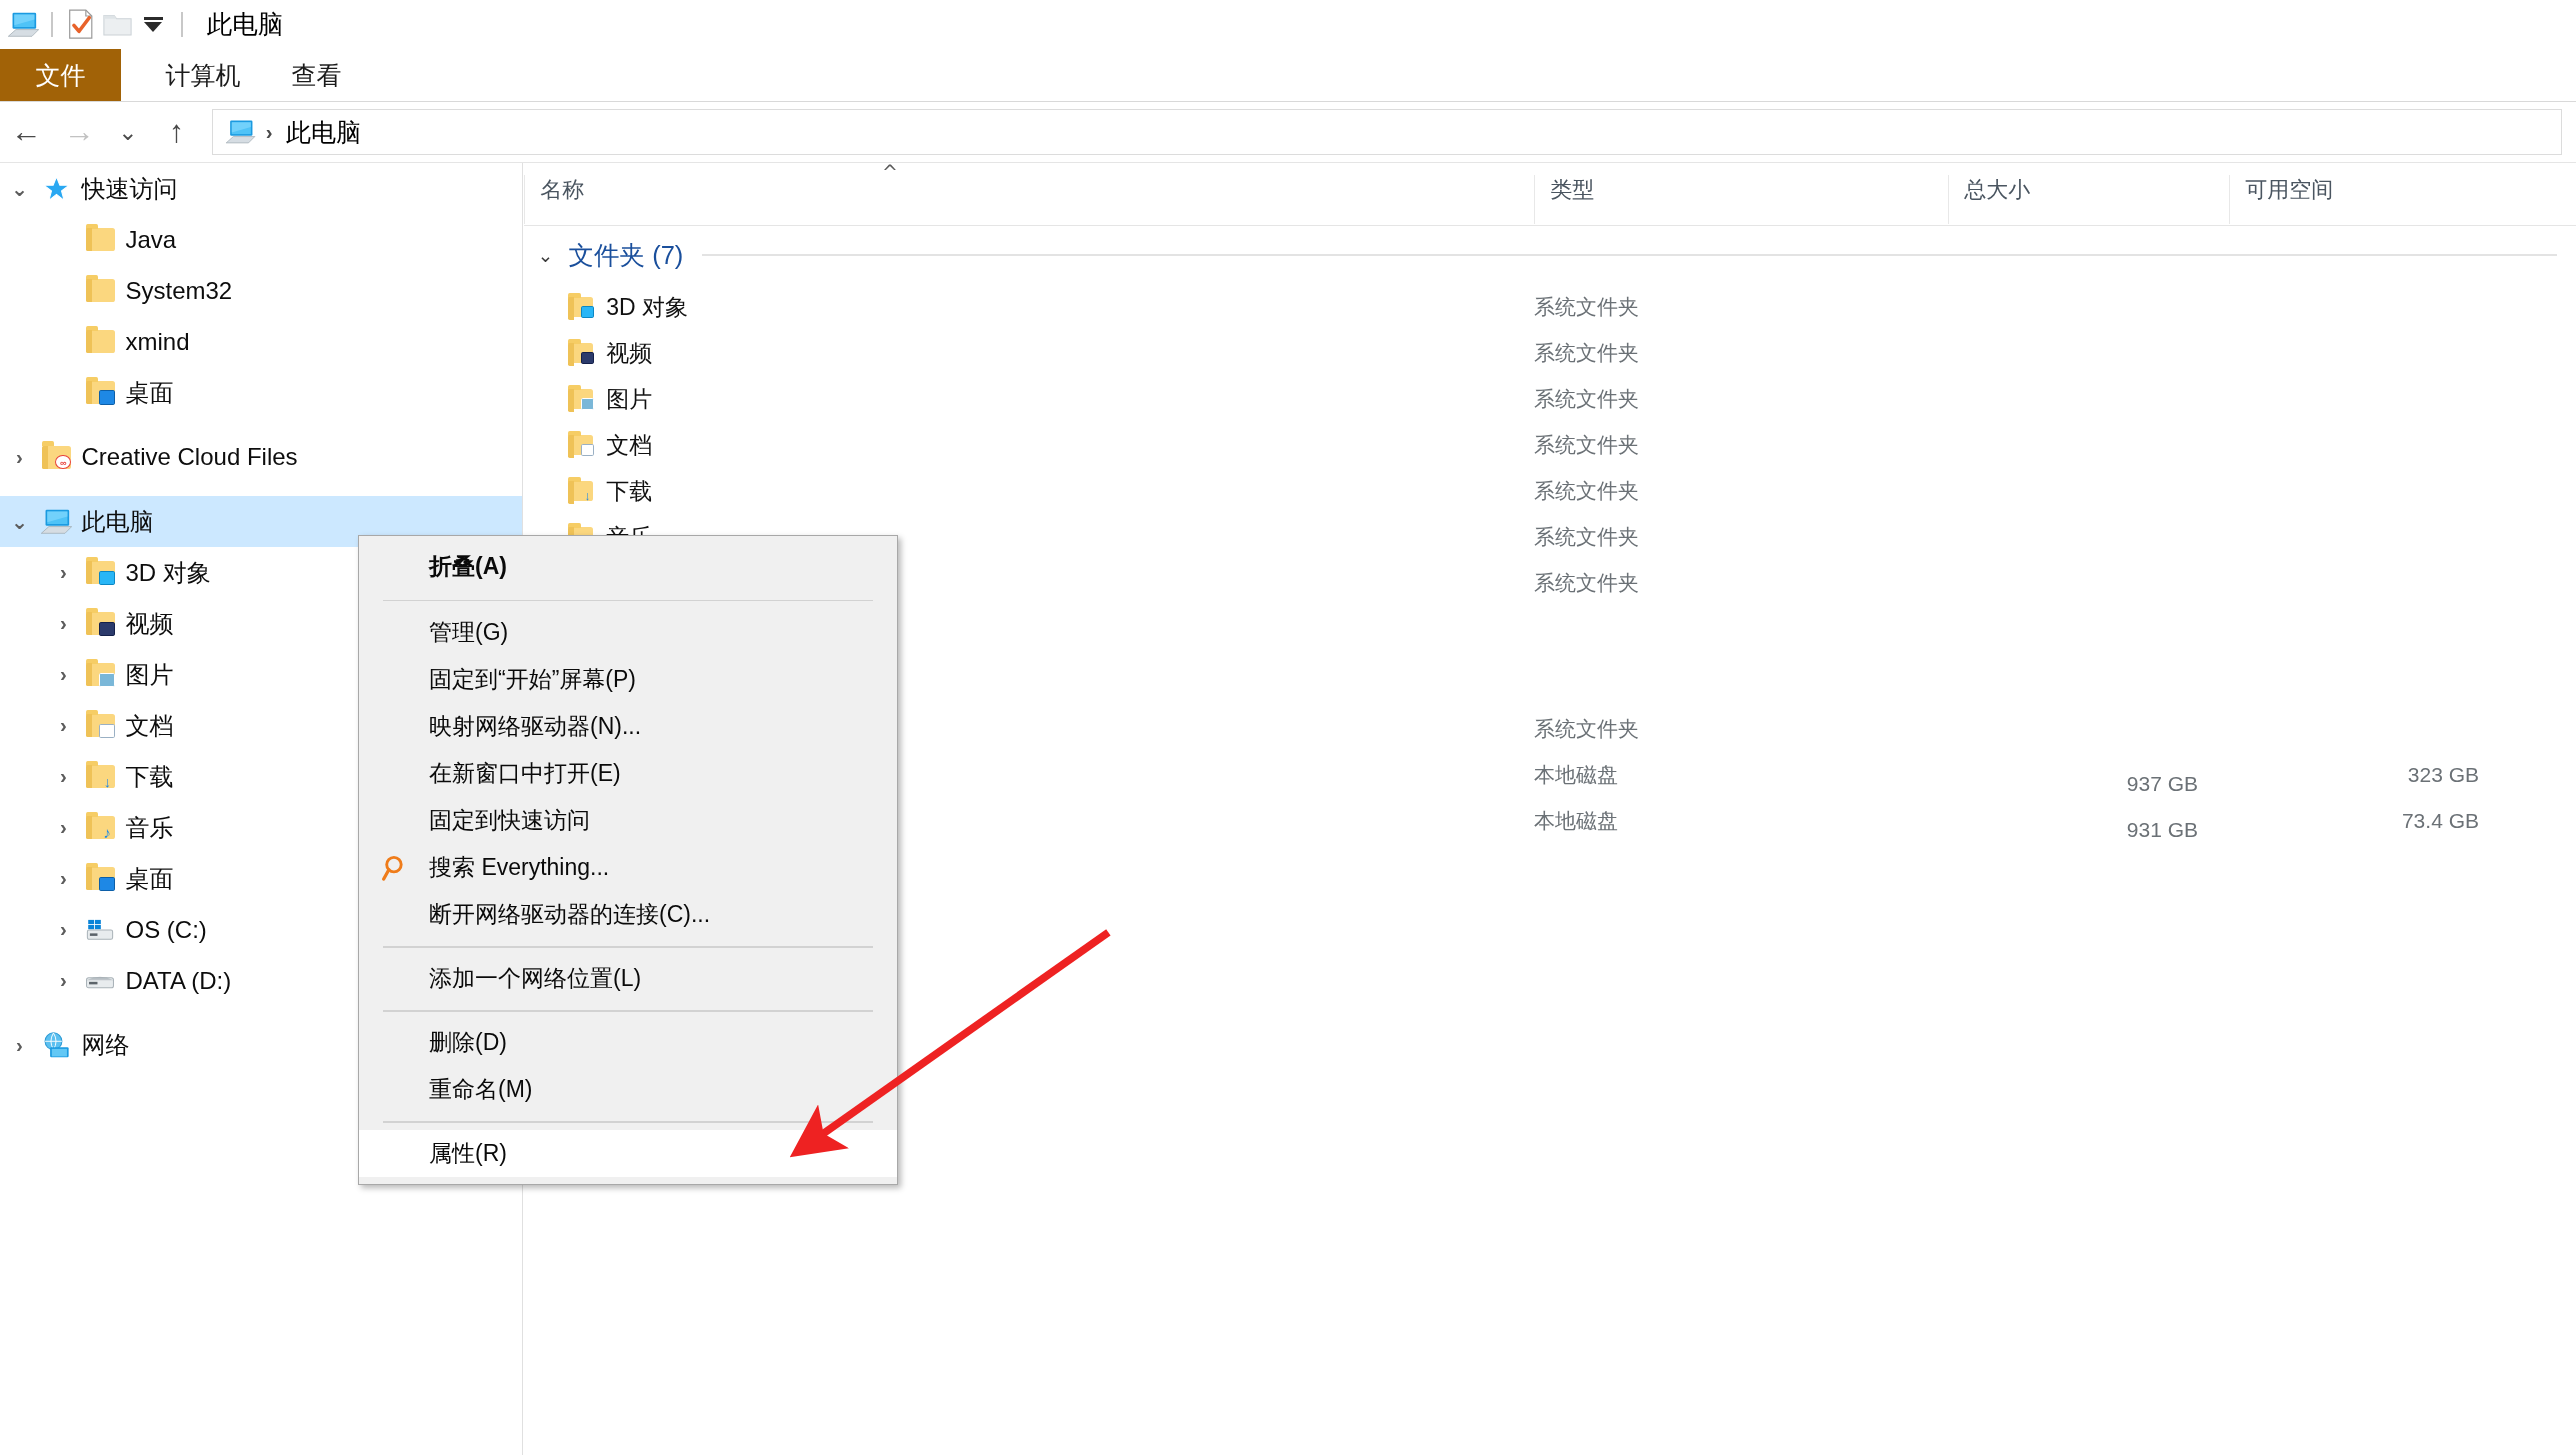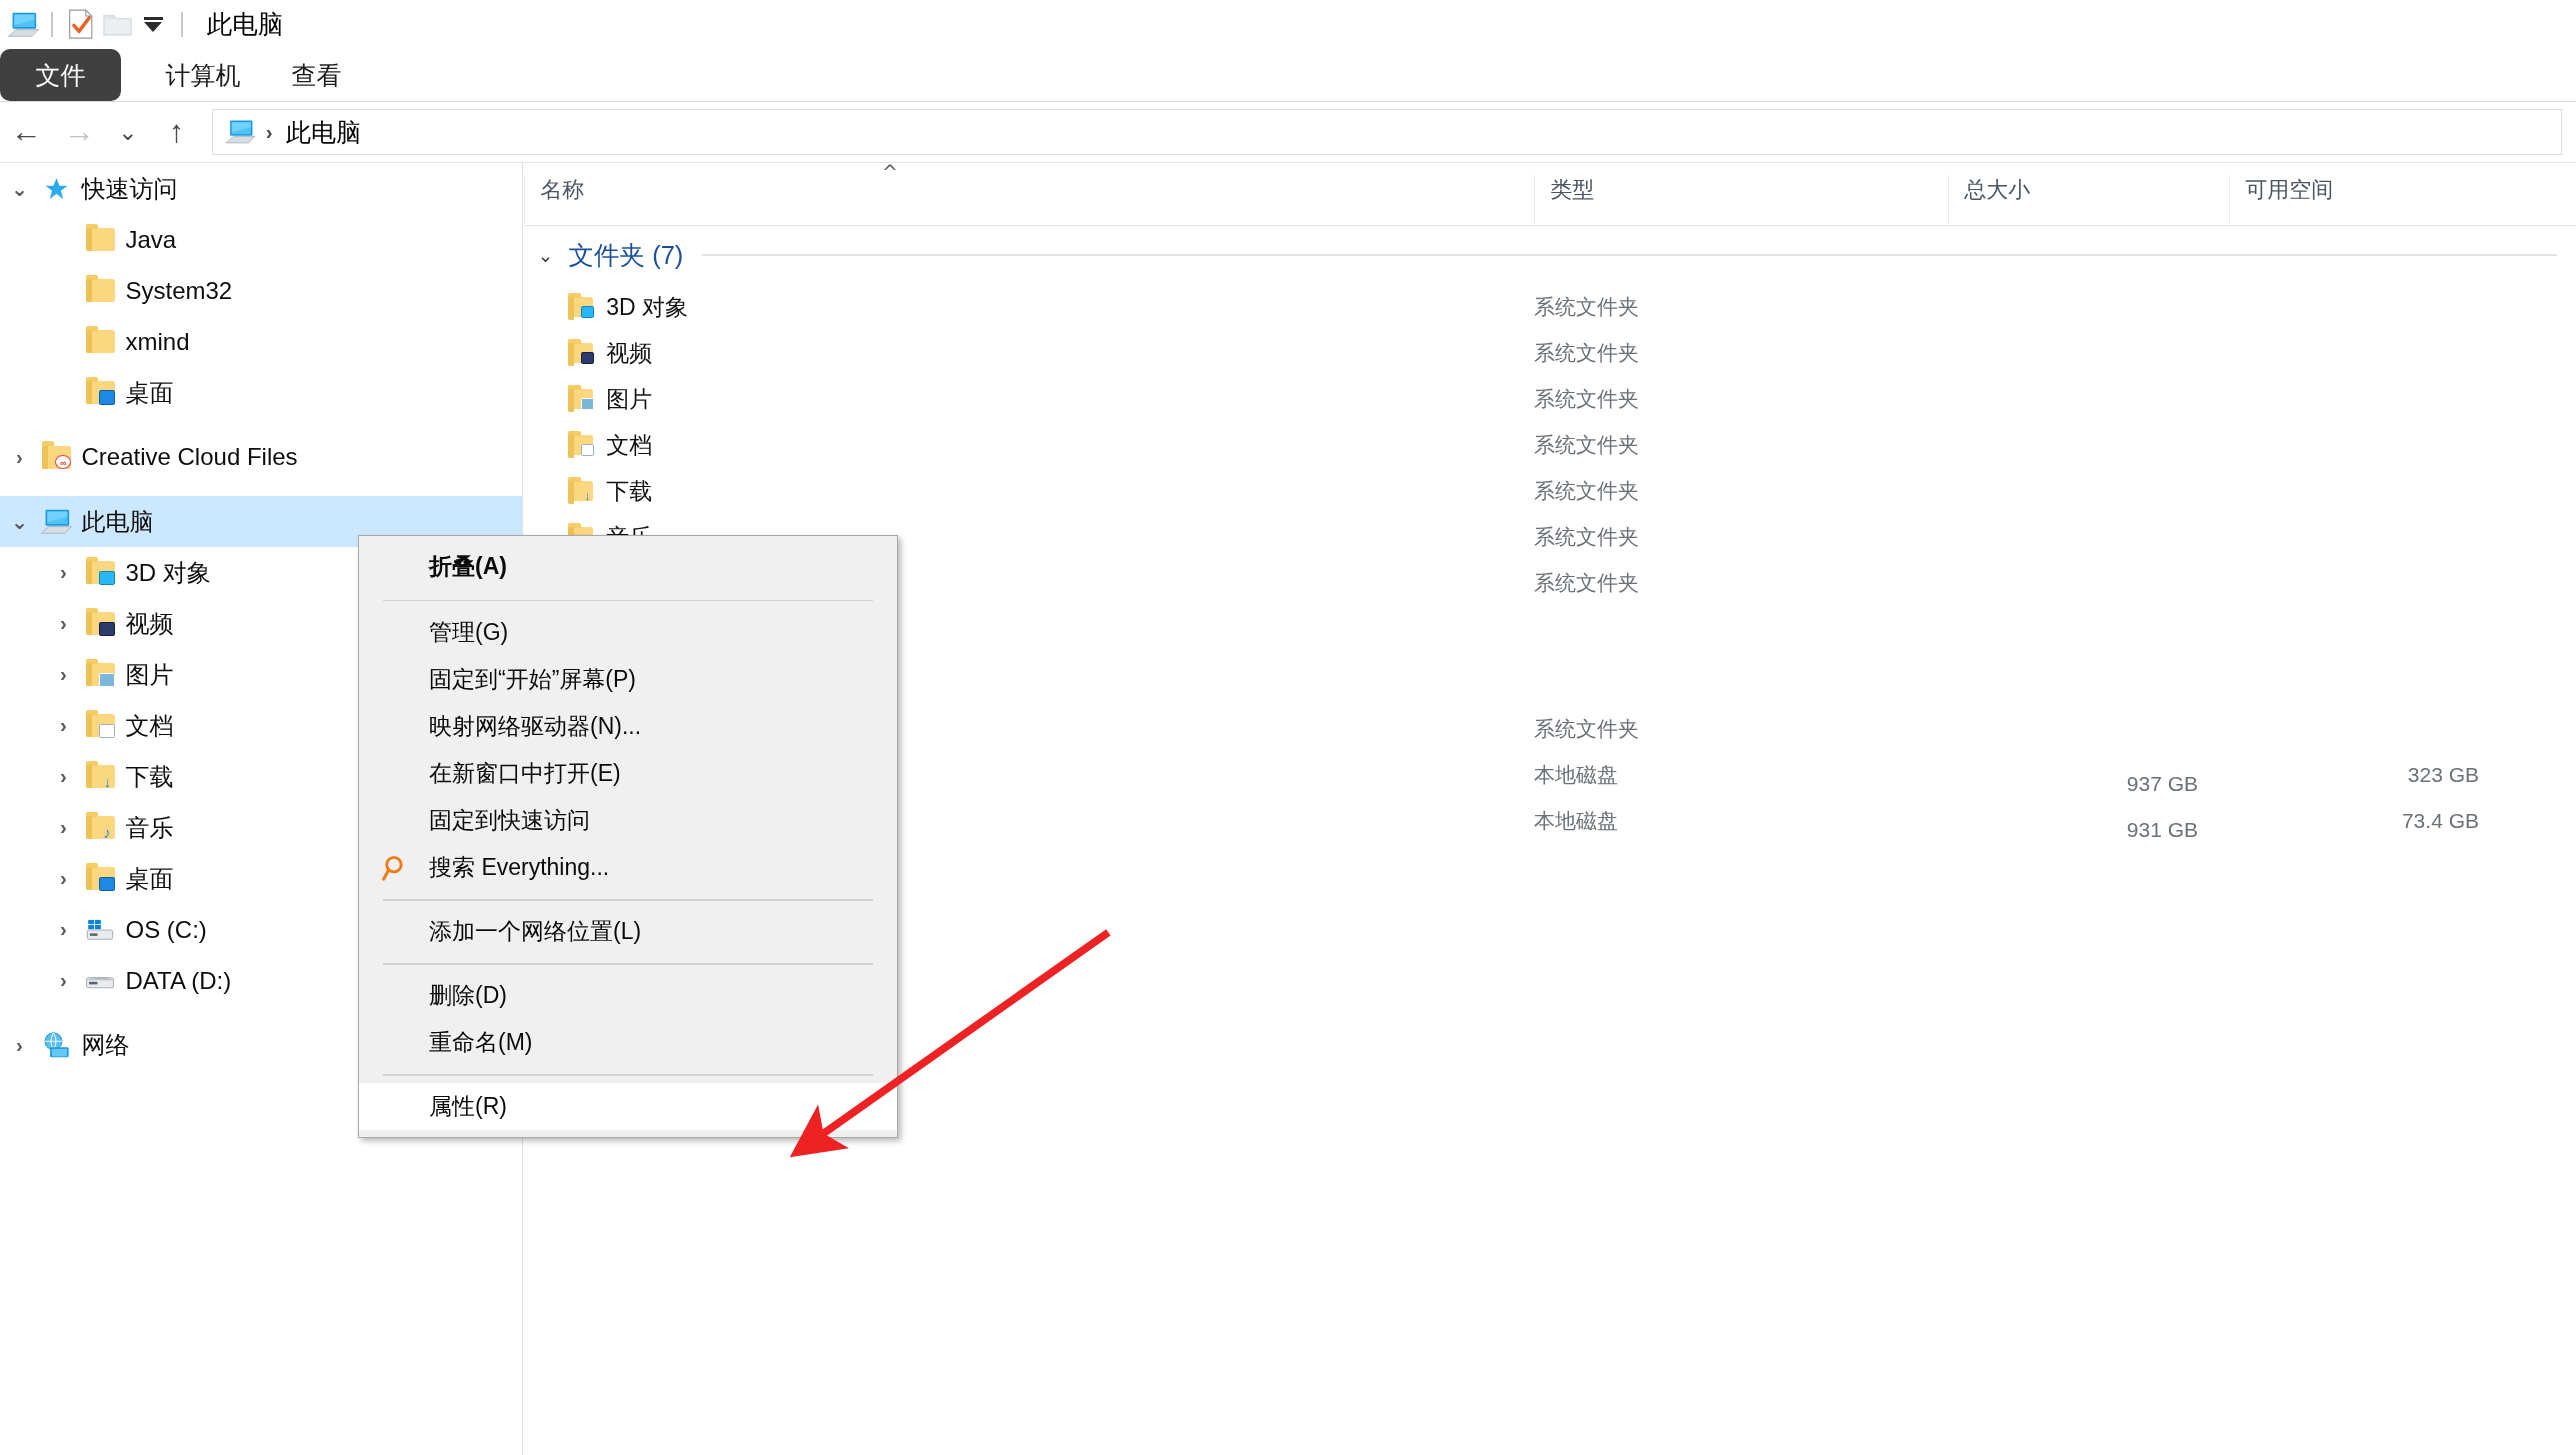--- a/index.html
+++ b/index.html
@@ -31,21 +31,21 @@
   .ribbon {
     position: absolute; left: 0; top: 49px; width: 2576px; height: 53px;
     background: #ffffff; display: flex; align-items: stretch;
     border-bottom: 1.7px solid #d9d9d9;
   }
   .tab {
     display: flex; align-items: center; justify-content: center;
     font-size: 25px; color: #1b1b1b; padding: 0 25.5px; white-space: nowrap;
   }
   .tab.file {
-    background: #404040; color: #ffffff; width: 121px; padding: 0; border-radius: 10px;
+    background: #a16207; color: #ffffff; width: 121px; padding: 0;
   }
   .tab.file + .tab { margin-left: 19px; }
 
   
   .addressbar {
     position: absolute; left: 0; top: 102px; width: 2576px; height: 61px;
     background: #ffffff; display: flex; align-items: center;
     border-bottom: 1.7px solid #e5e5e5;
   }
   .navbtn {
@@ -558,20 +558,21 @@
     <div class="ctx-item">固定到快速访问</div>
     <div class="ctx-item">
       <span class="ctx-ico">
         <svg width="29" height="29" viewBox="0 0 34 34">
           <circle cx="14" cy="13" r="8.5" fill="none" stroke="#ef7c1a" stroke-width="3.4"></circle>
           <line x1="8" y1="19" x2="2" y2="30" stroke="#ef7c1a" stroke-width="3.8" stroke-linecap="round"></line>
         </svg>
       </span>
       <span>搜索 Everything...</span>
     </div>
+    <div class="ctx-item">断开网络驱动器的连接(C)...</div>
     <div class="ctx-sep"></div>
     <div class="ctx-item">添加一个网络位置(L)</div>
     <div class="ctx-sep"></div>
     <div class="ctx-item">删除(D)</div>
     <div class="ctx-item">重命名(M)</div>
     <div class="ctx-sep"></div>
     <div class="ctx-item hover">属性(R)</div>
   </div>
 
   <svg class="annot" viewBox="0 0 3026 1710">

